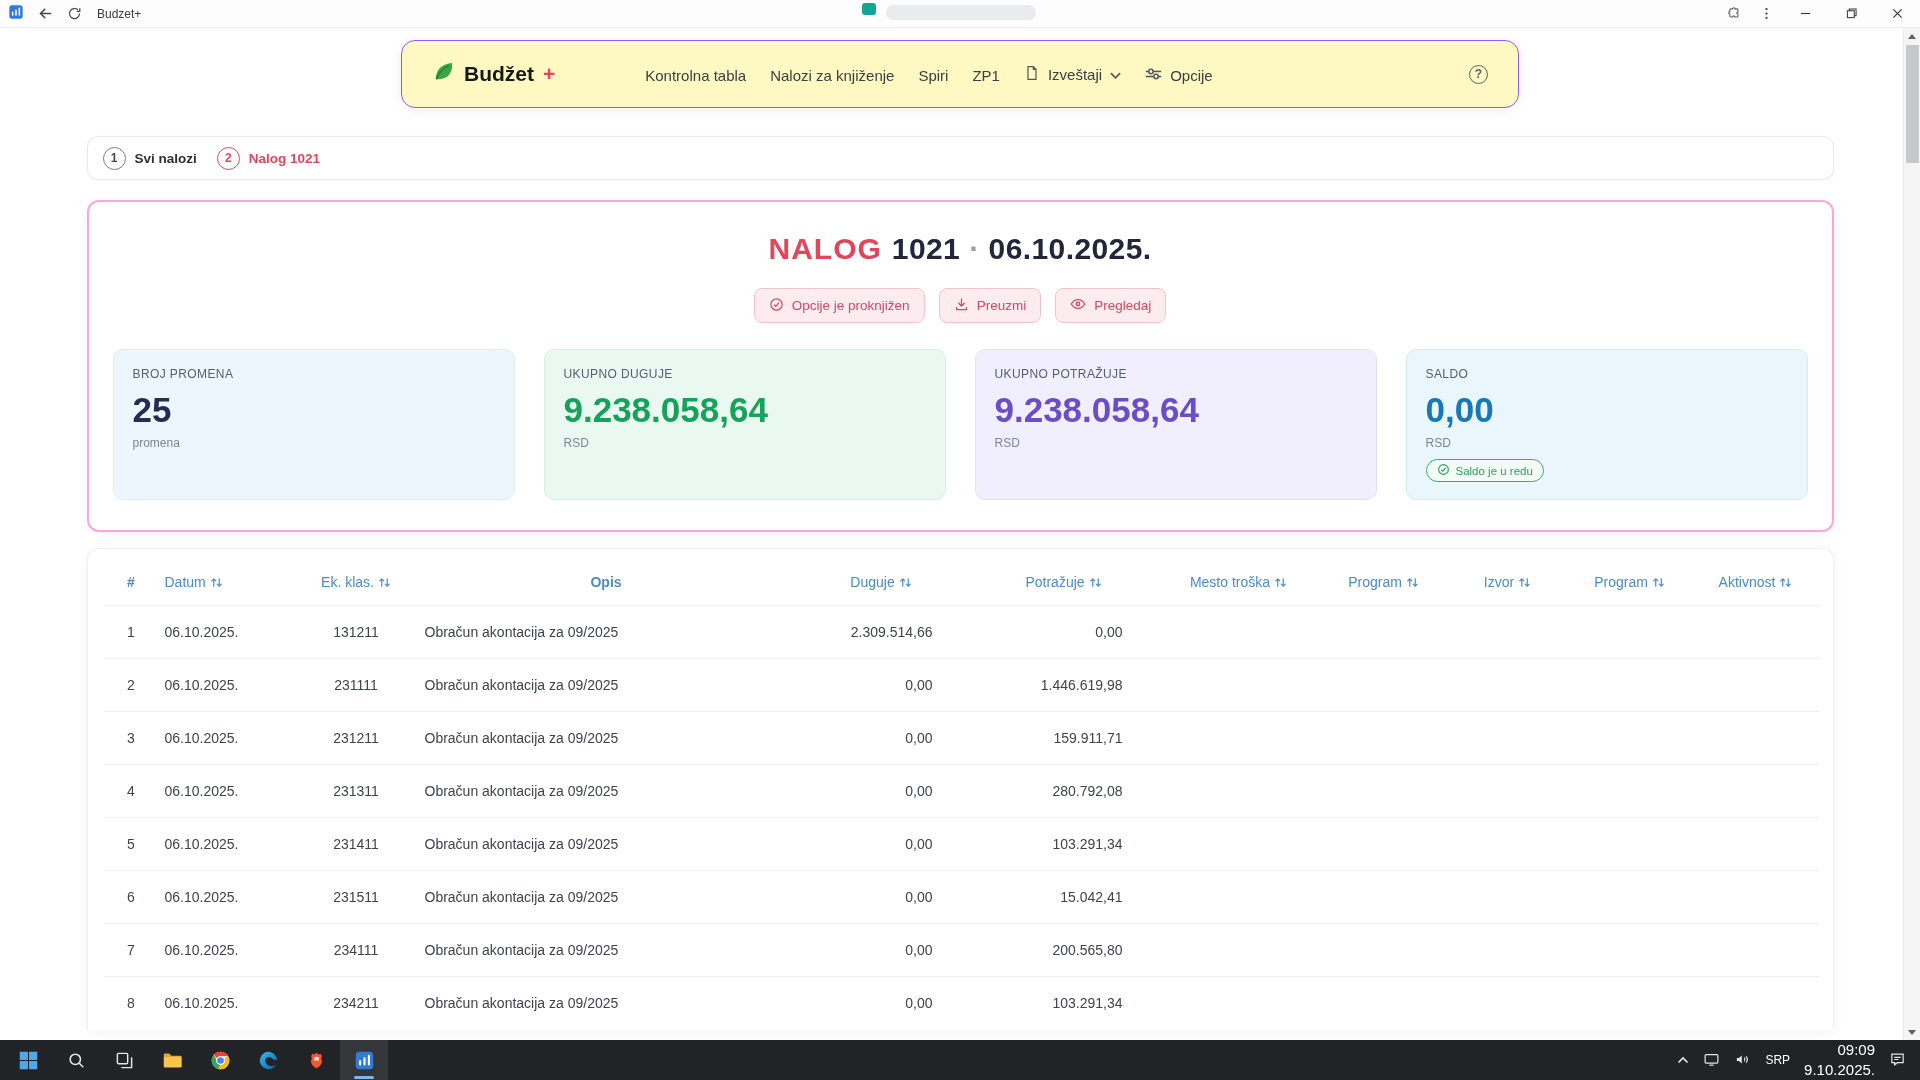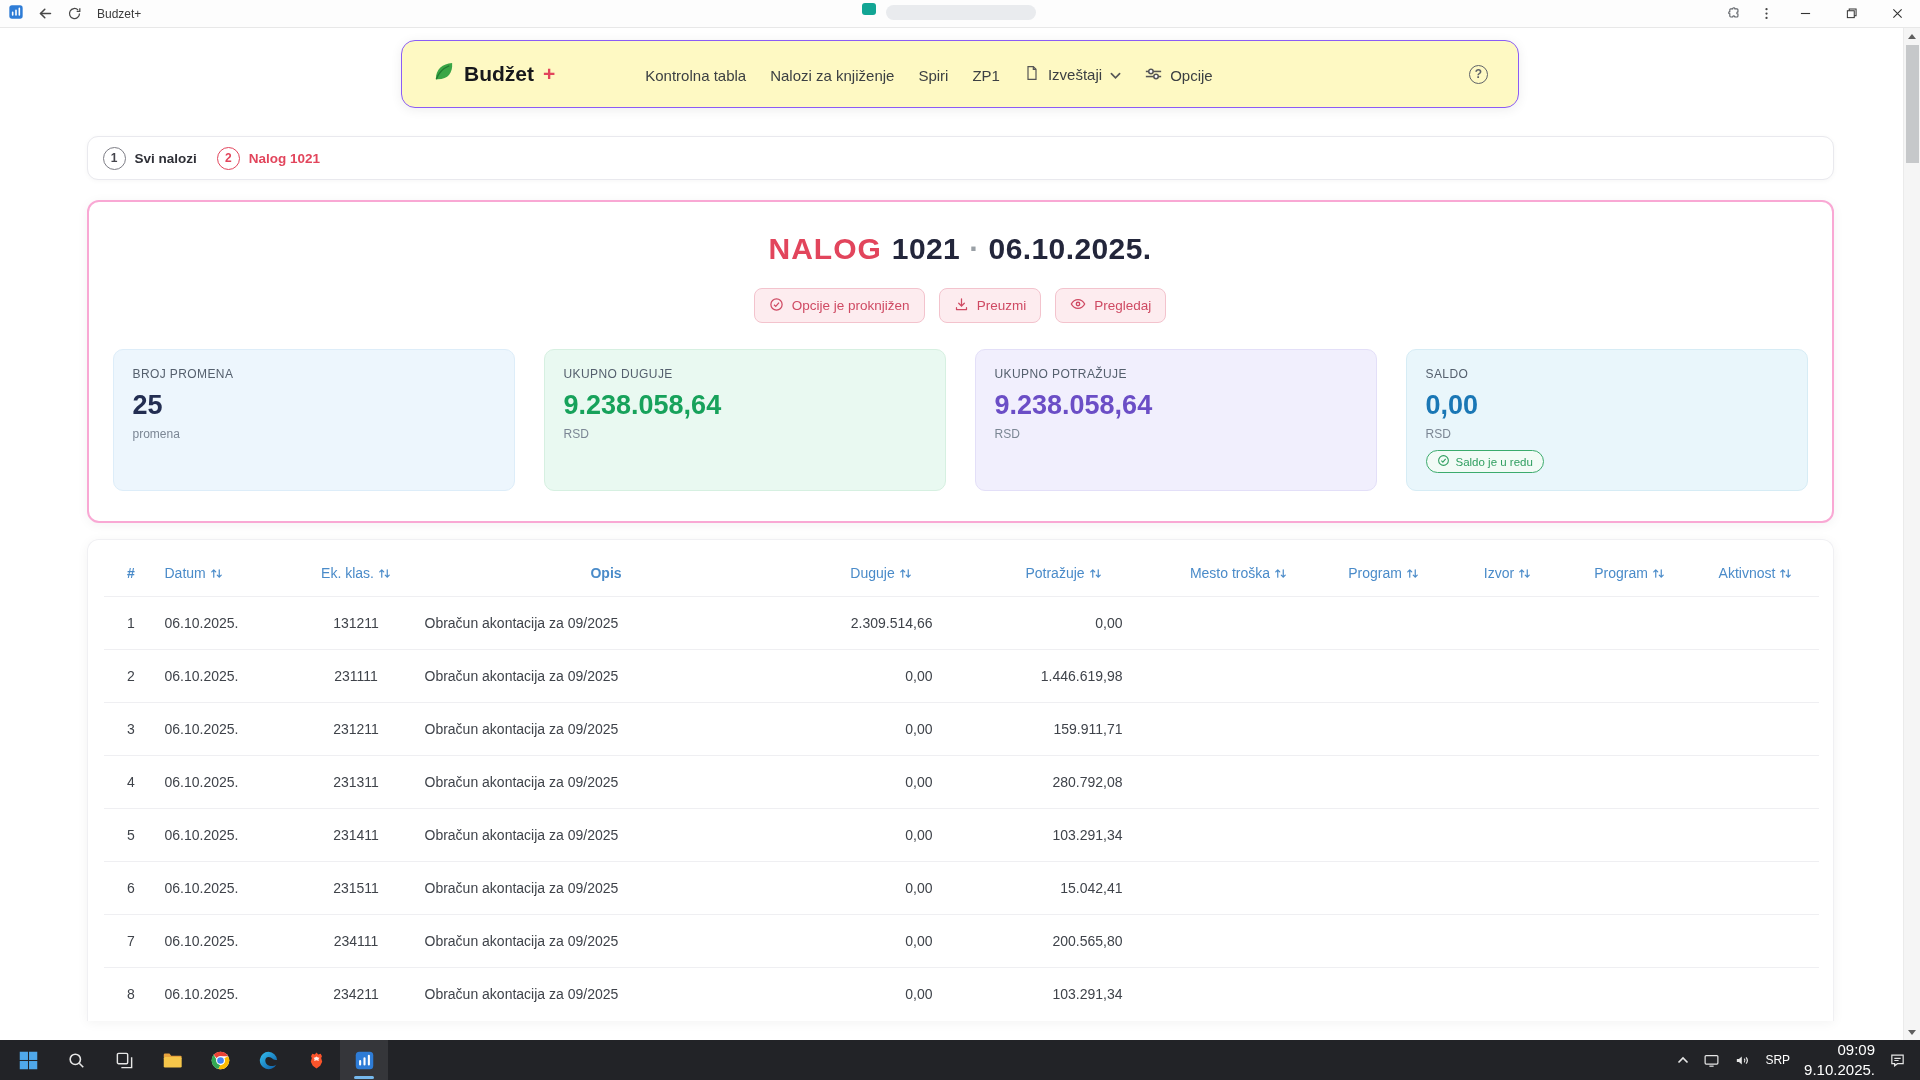--- a/index.html
+++ b/index.html
@@ -52,21 +52,21 @@
             box-shadow:0 2px 12px rgba(0,0,0,.05);padding:30px 24px 30px}
   .nalog-title{text-align:center;font-size:30px;font-weight:bold;color:#23263b;letter-spacing:.4px}
   .nalog-title .red{color:var(--accent-red,#e2455c);letter-spacing:1px;margin-right:10px}
   .nalog-title .dot{color:#9aa0a6;margin:0 9px}
   .actions{display:flex;justify-content:center;gap:14px;margin-top:22px}
   .action-btn{display:inline-flex;align-items:center;gap:8px;padding:7px 14px;border-radius:8px;background:#fdecef;
               border:1px solid #f3c3cd;color:#cf4a63;font-size:13.5px;cursor:pointer;white-space:nowrap}
   .stats{display:flex;gap:29px;margin-top:26px}
   .stat{flex:1;border-radius:10px;padding:17px 19px;min-height:136px}
   .stat-label{font-size:12px;color:#55606e;letter-spacing:.4px}
-  .stat-value{font-size:27px;font-weight:bold;margin-top:9px;color:#232e52}
+  .stat-value{font-size:35px;font-weight:bold;margin-top:9px;color:#232e52}
   .stat-unit{font-size:12px;color:#7b8694;margin-top:6px}
   .stat.blue{background:#edf6fd;border:1px solid #ddedf9}
   .stat.green{background:#e9f9f1;border:1px solid #d6f0e1}
   .stat.green .stat-value{color:var(--duguje-green,#17a25b)}
   .stat.purple{background:#f1effd;border:1px solid #e3dff8}
   .stat.purple .stat-value{color:var(--potrazuje-purple,#6b4ec6)}
   .stat.cyan{background:#e9f6fb;border:1px solid #d6ecf5}
   .stat.cyan .stat-value{color:var(--saldo-blue,#1a77b5)}
   .saldo-badge{display:inline-flex;align-items:center;gap:6px;margin-top:9px;padding:3px 10px;border:1px solid #3cab6d;
                border-radius:13px;color:var(--ok-green,#2f9e5f);font-size:11.5px;background:#f2fbf6}
@@ -76,21 +76,21 @@
              border-radius:12px 12px 0 0;box-shadow:0 2px 12px rgba(0,0,0,.05);padding:10px 16px 0}
   table{width:100%;border-collapse:collapse;table-layout:fixed;font-size:14px}
   th{color:var(--link-blue,#4a8bc9);font-weight:normal;padding:15px 6px;white-space:nowrap;cursor:pointer}
   th.bold{font-weight:bold;cursor:default}
   th .sort{vertical-align:-1px;margin-left:4px}
   td{padding:0 6px;height:53px;color:#3f434a;border-top:1px solid #efeff2;white-space:nowrap;overflow:hidden}
   .al-c{text-align:center}.al-l{text-align:left}.al-r{text-align:right}
   td.num{padding-right:36px}
 
   
-  .taskbar{height:40px;background:#222327;display:flex;align-items:flex-start;padding:0 4px;position:relative;z-index:70}
+  .taskbar{height:40px;background:#222327;display:flex;align-items:flex-end;padding:0 4px;position:relative;z-index:70}
   .tb-icons{display:flex;height:100%}
   .task-icon{width:48px;height:100%;display:flex;align-items:center;justify-content:center;position:relative;cursor:pointer}
   .task-icon.active{background:rgba(255,255,255,.09)}
   .task-icon.active::after{content:"";position:absolute;bottom:1px;left:14px;width:20px;height:3px;border-radius:2px;background:#76b9ed}
   .tray{margin-left:auto;display:flex;align-items:center;gap:14px;padding-right:10px;color:#ededed}
   .tray-item{display:flex;align-items:center;cursor:pointer}
   .tray-lang{font-size:12px;color:#fff}
   .tray-clock{text-align:right;font-size:15px;line-height:1.35;color:#fff;cursor:pointer}
 </style>
 </head>

